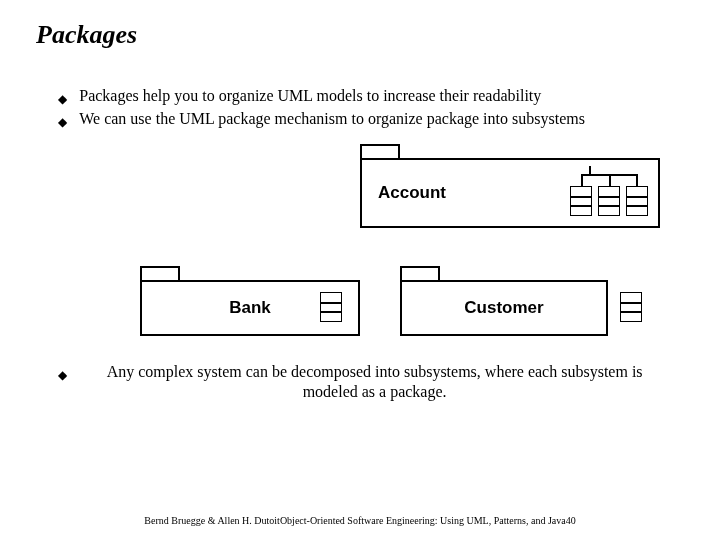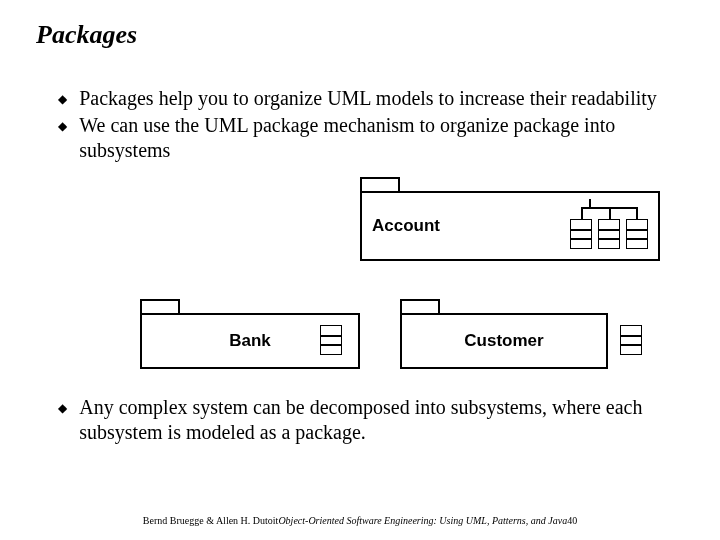--- a/index.html
+++ b/index.html
@@ -28,22 +28,23 @@
     align-items: flex-start;
     margin-bottom: 2px;
   }
   .bullet-mark {
     font-size: 12px;
     margin-right: 12px;
     margin-top: 6px;
     flex-shrink: 0;
   }
   .bullet-text {
-    font-size: 20px;
+    font-size: 16px;
     line-height: 1.25;
+    text-align: center;
   }
   .diagram {
     position: relative;
     width: 660px;
     height: 210px;
     margin: 14px auto 8px auto;
   }
   .pkg {
     position: absolute;
   }
@@ -60,21 +61,21 @@
   .pkg-body {
     position: absolute;
     top: 14px;
     left: 0;
     right: 0;
     bottom: 0;
     border: 2px solid #000;
     background: #fff;
     display: flex;
     align-items: center;
-    padding: 0 10px;
+    padding: 0 16px;
   }
   .pkg-label {
     font-family: Arial, Helvetica, sans-serif;
     font-weight: bold;
     font-size: 17px;
   }
   
   .classbox {
     position: absolute;
     width: 22px;
@@ -99,21 +100,21 @@
     position: absolute;
     bottom: 14px;
     left: 30px;
     right: 30px;
     display: flex;
     justify-content: center;
     align-items: baseline;
     font-family: "Times New Roman", serif;
     font-size: 10px;
   }
-  .footer .center { font-size: 10px; font-style: italic; }
+  .footer .center { font-size: 10px; }
 </style>
 </head>
 <body>
 
 <div class="title">Packages</div>
 
 <div class="bullets">
   <div class="bullet-row">
     <span class="bullet-mark">◆</span>
     <span class="bullet-text">Packages help  you to organize UML models to increase their readability</span>

